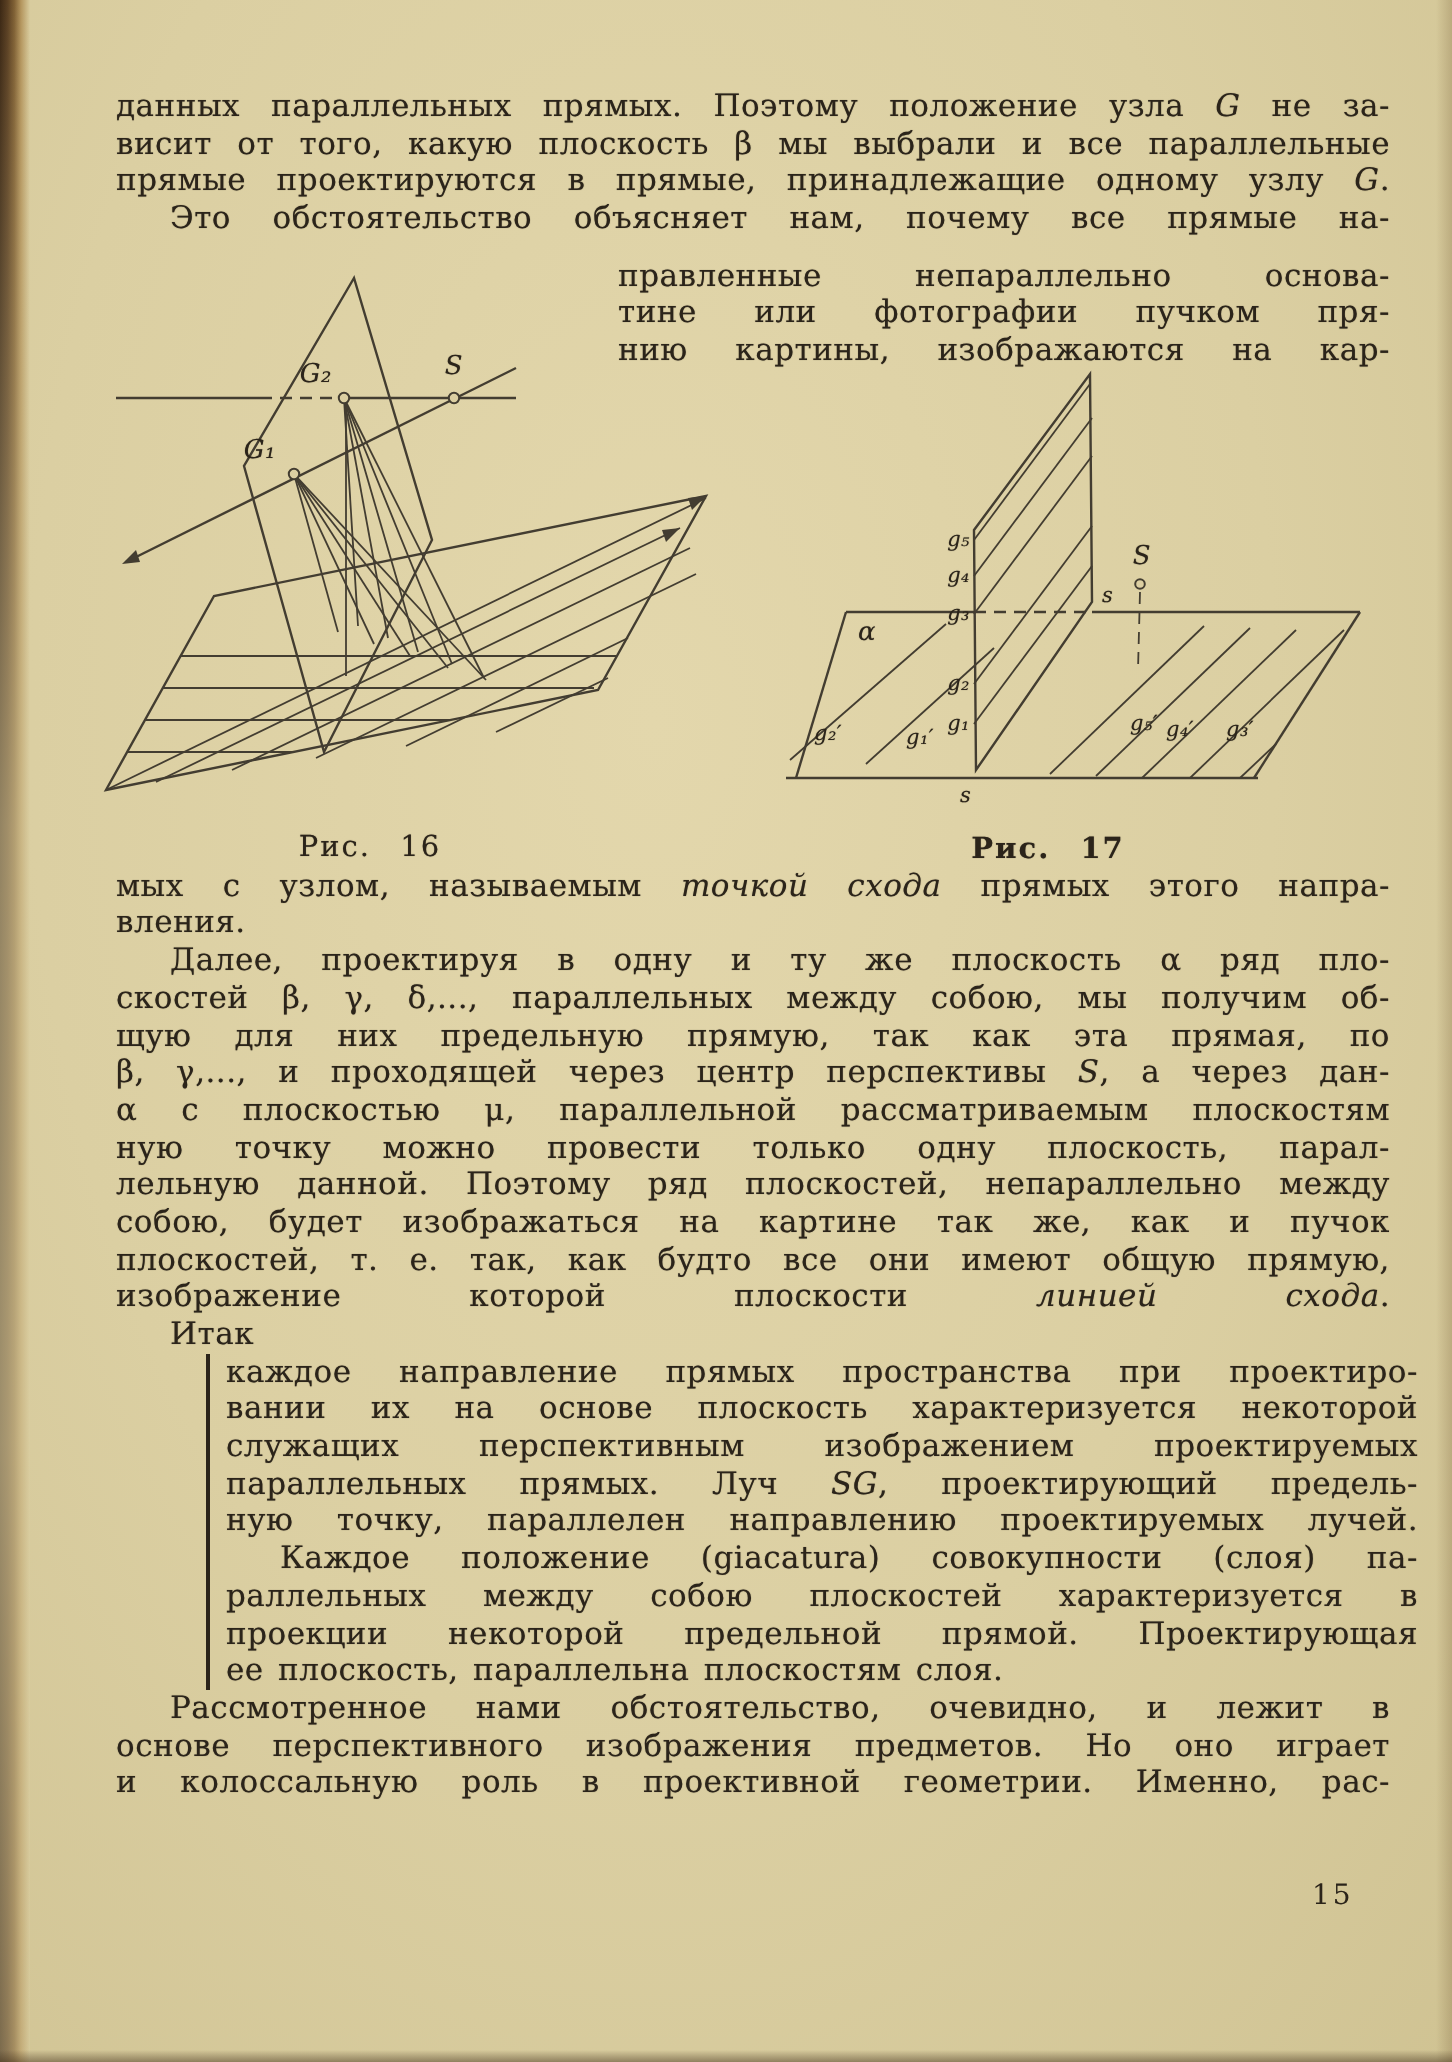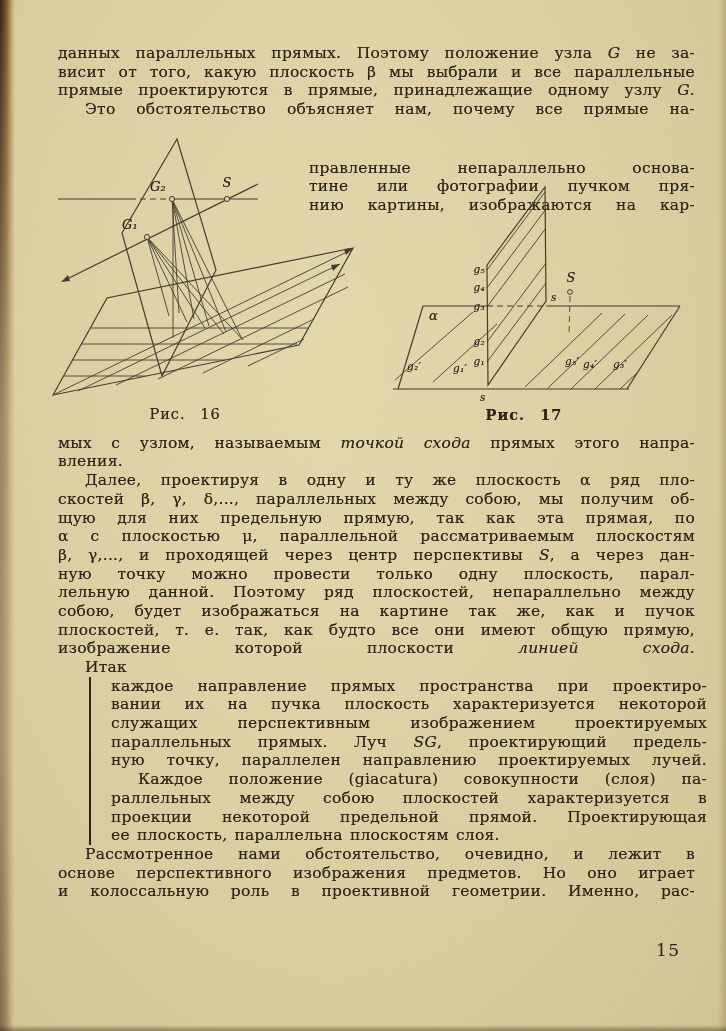--- a/index.html
+++ b/index.html
@@ -34,34 +34,34 @@
   }
   .line{
     line-height:18.7px;height:18.7px;
     text-align:justify;text-align-last:justify;
     white-space:normal;overflow:hidden;
   }
   .line.end{text-align-last:left;}
   .line.ind{text-indent:27px;}
   .it{font-style:italic;}
   .fig-zone{position:relative;height:315px;}
-  .block-b{position:absolute;right:0;top:10px;width:386px;margin-top:30px;}
+  .block-b{position:absolute;right:0;top:10px;width:386px;}
   .fig16{position:absolute;left:-20px;top:14px;}
   .fig17{position:absolute;left:327px;top:63px;}
   .caption{
-    position:absolute;top:287px;width:200px;text-align:center;
+    position:absolute;top:297px;width:200px;text-align:center;
     font-size:14.5px;letter-spacing:1px;word-spacing:9px;text-align-last:center;
   }
   .cap16{left:27px;}
   .cap17{left:366px;font-weight:bold;}
   .quote{
-    margin-left:31px;border-left:2.5px solid #2b241a;padding-left:20px;width:596px;
+    margin-left:45px;border-left:2.5px solid #2b241a;padding-left:8px;width:596px;
   }
   .page-num{
-    position:absolute;left:656px;top:940px;font-size:17px;letter-spacing:1.5px;
+    position:absolute;left:656px;top:940px;font-size:14px;letter-spacing:1.5px;
     font-family:"DejaVu Serif",serif;color:#2b241a;
   }
   svg{display:block;}
   svg line, svg polygon, svg path, svg polyline{stroke:#433d31;fill:none;stroke-width:1.2;}
   svg .thin{stroke-width:.9;}
   svg .dash{stroke-dasharray:6 4;}
   svg .dot{fill:#dccfa2;stroke:#433d31;}
   svg .ah{fill:#433d31;stroke:none;}
   svg text{fill:#2b241a;font-family:"DejaVu Serif",serif;font-style:italic;font-size:13px;stroke:none;}
   svg text.sm{font-size:10.5px;}
@@ -193,33 +193,33 @@
     <div class="caption cap16">Рис. 16</div>
     <div class="caption cap17">Рис. 17</div>
   </div>
 
   <div>
       <div class="line"><span>мых с узлом, называемым </span><span class="it">точкой схода</span><span> прямых этого напра-</span></div>
       <div class="line end"><span>вления.</span></div>
       <div class="line ind"><span>Далее, проектируя в одну и ту же плоскость α ряд пло-</span></div>
       <div class="line"><span>скостей β, γ, δ,..., параллельных между собою, мы получим об-</span></div>
       <div class="line"><span>щую для них предельную прямую, так как эта прямая, по</span></div>
+      <div class="line"><span>β, γ,..., и проходящей через центр перспективы </span><span class="it">S</span><span>, а через дан-</span></div>
       <div class="line"><span>α с плоскостью μ, параллельной рассматриваемым плоскостям</span></div>
-      <div class="line"><span>β, γ,..., и проходящей через центр перспективы </span><span class="it">S</span><span>, а через дан-</span></div>
       <div class="line"><span>ную точку можно провести только одну плоскость, парал-</span></div>
       <div class="line"><span>лельную данной. Поэтому ряд плоскостей, непараллельно между</span></div>
       <div class="line"><span>собою, будет изображаться на картине так же, как и пучок</span></div>
       <div class="line"><span>плоскостей, т. е. так, как будто все они имеют общую прямую,</span></div>
       <div class="line"><span>изображение которой плоскости </span><span class="it">линией схода</span><span>.</span></div>
       <div class="line ind end"><span>Итак</span></div>
     </div>
 
   <div class="quote">
       <div class="line"><span>каждое направление прямых пространства при проектиро-</span></div>
-      <div class="line"><span>вании их на пучка плоскость характеризуется некоторой</span></div>
+      <div class="line"><span>вании их на основе плоскость характеризуется некоторой</span></div>
       <div class="line"><span>служащих перспективным изображением проектируемых</span></div>
       <div class="line"><span>параллельных прямых. Луч </span><span class="it">SG</span><span>, проектирующий предель-</span></div>
       <div class="line"><span>ную точку, параллелен направлению проектируемых лучей.</span></div>
       <div class="line ind"><span>Каждое положение (giacatura) совокупности (слоя) па-</span></div>
       <div class="line"><span>раллельных между собою плоскостей характеризуется в</span></div>
       <div class="line"><span>проекции некоторой предельной прямой. Проектирующая</span></div>
       <div class="line end"><span>ее плоскость, параллельна плоскостям слоя.</span></div>
     </div>
 
   <div>

